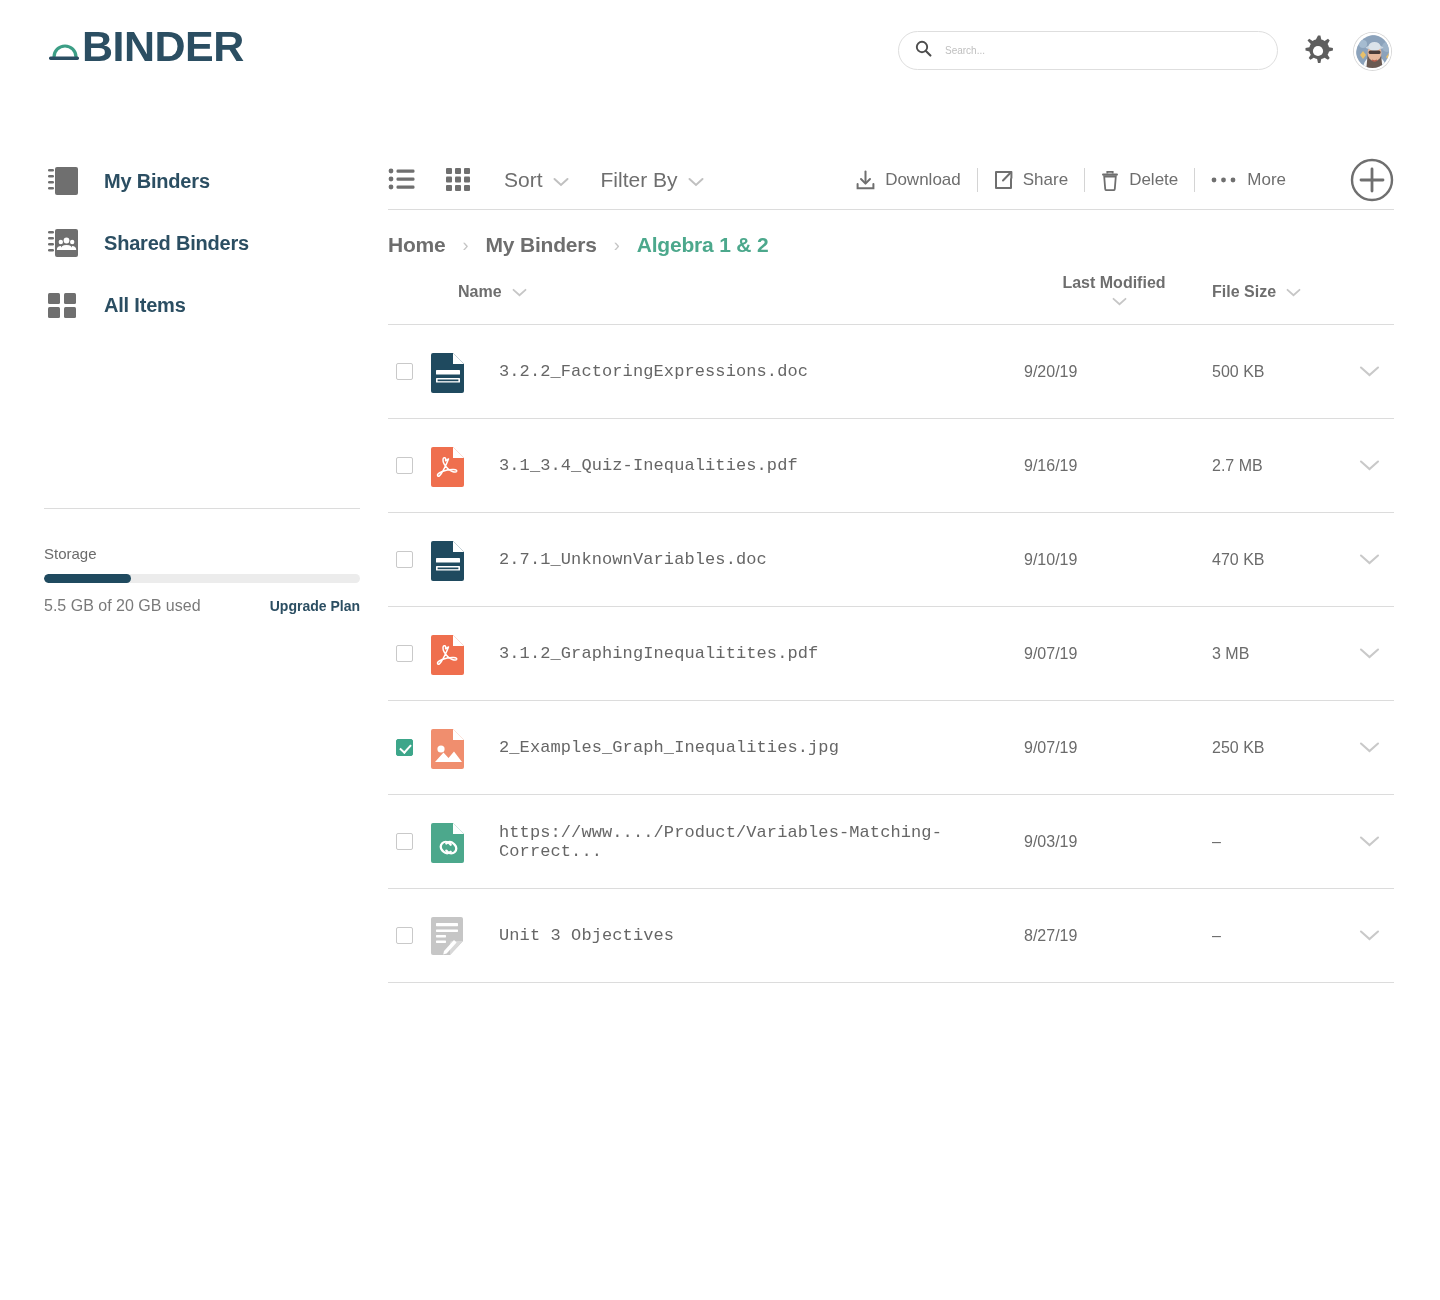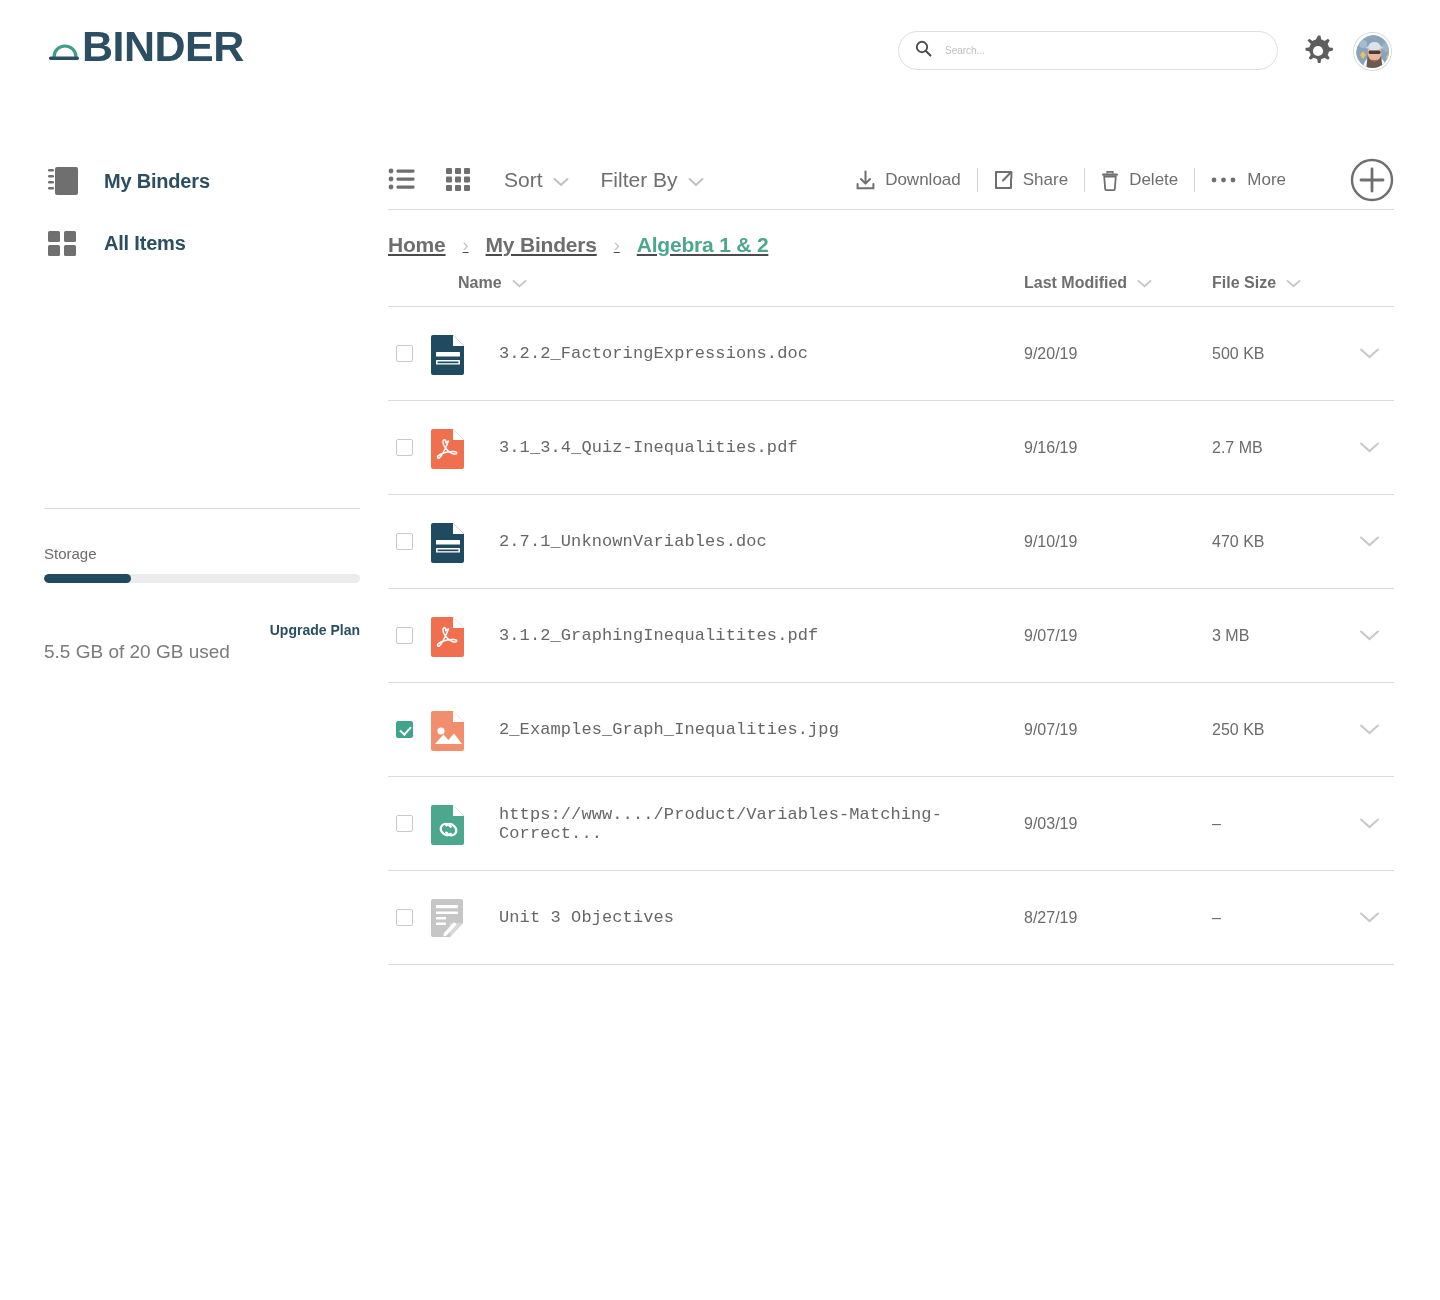--- a/index.html
+++ b/index.html
@@ -75,21 +75,21 @@
   }
   .storage{position:absolute;left:44px;top:395px;width:316px;}
   .storage-title{font-size:15px;color:#6b6b6b;margin-bottom:12px;}
   .storage-bar{
     width:316px;height:9px;border-radius:5px;background:#ececec;overflow:hidden;
   }
   .storage-fill{height:9px;background:#1f4a5f;border-radius:5px;}
   .storage-foot{
     display:flex;justify-content:space-between;align-items:center;margin-top:14px;
   }
-  .storage-used{font-size:19px;color:#7a7a7a;margin-top:44px;}
+  .storage-used{font-size:16px;color:#7a7a7a;}
   .upgrade{font-size:14px;font-weight:bold;color:var(--navy);cursor:pointer;}
 
   
   .content{position:absolute;left:388px;top:150px;width:1006px;}
   .toolbar{
     position:relative;height:60px;display:flex;align-items:center;
     border-bottom:1px solid var(--rule);
   }
   .tb-icon-btn{width:34px;height:26px;margin-right:24px;cursor:pointer;flex:none;}
   .tb-menu{
@@ -106,21 +106,21 @@
   }
   .tb-act .ic{margin-right:10px;display:flex;align-items:center;}
   .tb-sep{width:1px;height:24px;background:#d4d4d4;}
   .plus-btn{
     position:absolute;right:0px;top:8px;width:44px;height:44px;cursor:pointer;
   }
 
   
   .breadcrumb{
     display:flex;align-items:center;height:64px;padding-top:6px;
-    font-size:21px;font-weight:bold;text-decoration:underline;
+    font-size:21px;font-weight:bold;
   }
   .crumb{color:#6e6e6e;cursor:pointer;letter-spacing:-0.2px;}
   .crumb.current{color:var(--green);}
   .crumb-sep{color:#c5c5c5;margin:0 17px;font-weight:normal;font-size:18px;}
 
   
   table.files{width:1006px;border-collapse:collapse;table-layout:fixed;}
   table.files th{
     text-align:left;font-size:16px;font-weight:bold;color:#6e6e6e;
     padding:0 0 14px 0;border-bottom:1px solid var(--rule);
@@ -228,20 +228,42 @@
             <rect x="4" y="7" width="6" height="2.6" rx="1.3"></rect>
             <rect x="4" y="13" width="6" height="2.6" rx="1.3"></rect>
             <rect x="4" y="19" width="6" height="2.6" rx="1.3"></rect>
             <rect x="4" y="25" width="6" height="2.6" rx="1.3"></rect>
           </g>
         </svg>
       </span>
       <span class="nav-label">My Binders</span>
     </div>
 
+    <div class="nav-item">
+      <span class="nav-icon">
+        <svg width="38" height="38" viewBox="0 0 38 38">
+          <rect x="11" y="5" width="23" height="28" rx="2" fill="#6f6f6f"></rect>
+          <g fill="#6f6f6f">
+            <rect x="4" y="7" width="6" height="2.6" rx="1.3"></rect>
+            <rect x="4" y="13" width="6" height="2.6" rx="1.3"></rect>
+            <rect x="4" y="19" width="6" height="2.6" rx="1.3"></rect>
+            <rect x="4" y="25" width="6" height="2.6" rx="1.3"></rect>
+          </g>
+          <g fill="#ffffff">
+            <circle cx="22.5" cy="16.5" r="2.9"></circle>
+            <circle cx="16.8" cy="18" r="2.2"></circle>
+            <circle cx="28.2" cy="18" r="2.2"></circle>
+            <path d="M16.5 26 q0-5 6-5 t6 5z"></path>
+            <path d="M12.8 26 q0-4 4.2-4 v4z"></path>
+            <path d="M32.2 26 q0-4 -4.2-4 v4z"></path>
+          </g>
+        </svg>
+      </span>
+      <span class="nav-label">Shared Binders</span>
+    </div>
 
     <div class="nav-item">
       <span class="nav-icon">
         <svg width="38" height="38" viewBox="0 0 38 38">
           <g fill="#6f6f6f">
             <rect x="4" y="7" width="12" height="11" rx="1.5"></rect>
             <rect x="20" y="7" width="12" height="11" rx="1.5"></rect>
             <rect x="4" y="21" width="12" height="11" rx="1.5"></rect>
             <rect x="20" y="21" width="12" height="11" rx="1.5"></rect>
           </g>
@@ -400,21 +422,21 @@
             <span class="th-inner" style="padding-left:34px;">
               <span>Name</span>
               <span class="chev">
                 <svg width="15" height="9" viewBox="0 0 15 9">
                     <path d="M1.5 1.8 L7.5 7.2 L13.5 1.8" fill="none" stroke="#c6c6c6" stroke-width="1.8" stroke-linecap="round"></path>
                   </svg>
               </span>
             </span>
           </th>
           <th>
-            <span class="th-inner" style="padding-left:20px;">
+            <span class="th-inner" style="padding-left:20px;flex-direction:column;">
               <span>Last Modified</span>
               <span class="chev">
                 <svg width="15" height="9" viewBox="0 0 15 9">
                     <path d="M1.5 1.8 L7.5 7.2 L13.5 1.8" fill="none" stroke="#c6c6c6" stroke-width="1.8" stroke-linecap="round"></path>
                   </svg>
               </span>
             </span>
           </th>
           <th>
             <span class="th-inner" style="padding-left:8px;">

